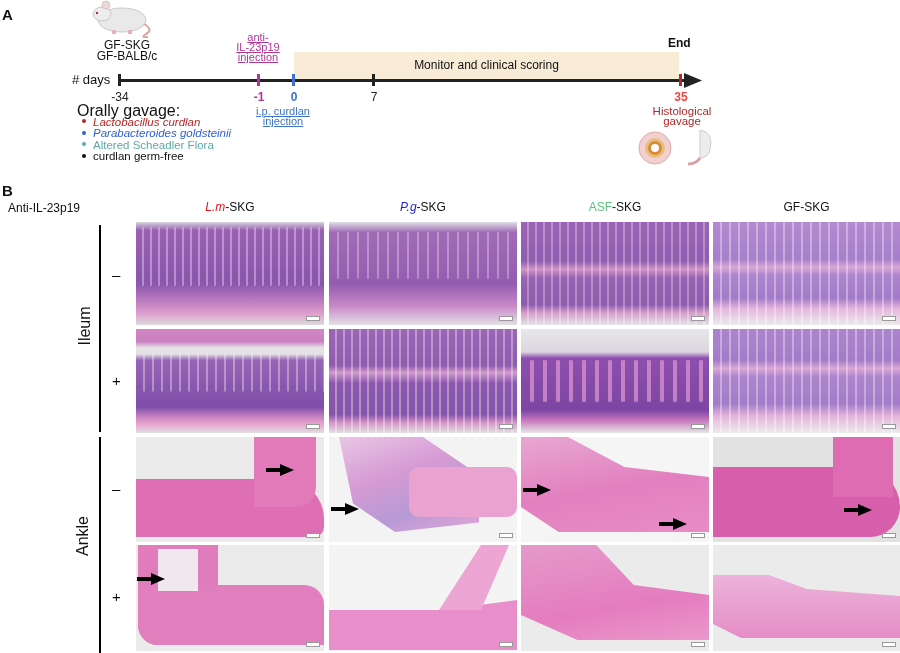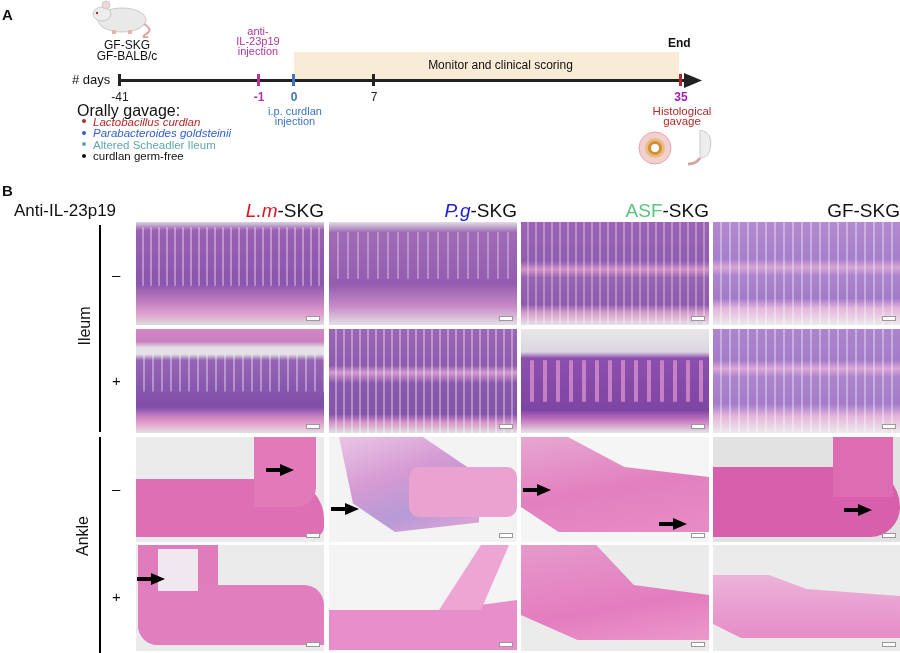--- a/index.html
+++ b/index.html
@@ -7,21 +7,21 @@
   .abs{position:absolute;}
   .panel-letter{font-weight:bold;font-size:15px;}
   .tl-text{font-size:11px;line-height:10px;text-align:center;}
   .axis{position:absolute;height:3px;background:#222;}
   .tick{position:absolute;width:3px;height:12px;}
   .ticklabel{position:absolute;font-size:12px;transform:translateX(-50%);}
   .monitor-box{position:absolute;background:#f8ecd6;}
   .legend{position:absolute;font-size:11.5px;line-height:11.5px;}
   .legend .item{white-space:nowrap;}
   .legend .dot{display:inline-block;width:4px;height:4px;border-radius:50%;margin:0 7px 2px 5px;vertical-align:middle;}
-  .colhead{position:absolute;font-size:19px;text-align:right;}
+  .colhead{position:absolute;font-size:12px;text-align:center;}
   .rowlabel{position:absolute;font-size:16px;transform:rotate(-90deg);transform-origin:center;white-space:nowrap;}
   .vbar{position:absolute;width:2px;background:#000;}
   .sign{position:absolute;font-size:15px;}
   .tile{position:absolute;overflow:hidden;}
   .scalebar{position:absolute;right:4px;bottom:4px;width:12px;height:3px;background:#fff;border:1px solid #999;}
   .arrow{position:absolute;width:28px;height:12px;}
 </style>
 </head>
 <body>
 
@@ -35,49 +35,49 @@
   <path d="M56 24 Q66 30 58 34 Q52 38 60 37" stroke="#d9a3a3" stroke-width="2" fill="none"></path>
   <rect x="24" y="30" width="4" height="4" fill="#e6b3b3"></rect>
   <rect x="40" y="30" width="4" height="4" fill="#e6b3b3"></rect>
 </svg>
 
 <div class="abs tl-text" style="left:88px;top:40px;width:78px;font-size:12px;line-height:11px;">
   <div>GF-SKG</div>
   <div>GF-BALB/c</div>
 </div>
 
-<div class="abs tl-text" style="left:228px;top:26px;width:60px;color:#b0359a;">
+<div class="abs tl-text" style="left:228px;top:32px;width:60px;color:#b0359a;text-decoration:underline;">
   <div>anti-</div>
   <div>IL-23p19</div>
   <div>injection</div>
 </div>
 
 <div class="monitor-box" style="left:294px;top:52px;width:385px;height:27px;"></div>
-<div class="abs" style="left:308px;top:58px;width:385px;text-align:center;font-size:12px;">Monitor and clinical scoring</div>
+<div class="abs" style="left:294px;top:58px;width:385px;text-align:center;font-size:12px;">Monitor and clinical scoring</div>
 <div class="abs" style="left:668px;top:36px;font-size:12px;font-weight:bold;">End</div>
 
 <div class="abs" style="left:72px;top:72px;font-size:13px;"># days</div>
 <div class="axis" style="left:119px;top:79px;width:568px;"></div>
 <svg class="abs" style="left:684px;top:73px;" width="18" height="15">
     <polygon points="0,0 18,7.5 0,15" fill="#222"></polygon>
   </svg>
 
 <div class="tick" style="left:118px;top:74px;background:#222;"></div>
 <div class="tick" style="left:257px;top:74px;background:#b0359a;"></div>
 <div class="tick" style="left:292px;top:74px;background:#3d74c4;"></div>
 <div class="tick" style="left:372px;top:74px;background:#222;"></div>
 <div class="tick" style="left:679px;top:74px;background:#b22a2a;"></div>
 
-<div class="ticklabel" style="left:120px;top:90px;color:#222;">-41</div>
+<div class="ticklabel" style="left:120px;top:90px;color:#222;">-34</div>
 <div class="ticklabel" style="left:259px;top:90px;color:#b0359a;font-weight:bold;">-1</div>
 <div class="ticklabel" style="left:294px;top:90px;color:#3d74c4;font-weight:bold;">0</div>
 <div class="ticklabel" style="left:374px;top:90px;color:#222;">7</div>
-<div class="ticklabel" style="left:681px;top:90px;color:#a21caf;font-weight:bold;">35</div>
-
-<div class="abs tl-text" style="left:262px;top:106px;width:66px;color:#3d74c4;">
+<div class="ticklabel" style="left:681px;top:90px;color:#ef4444;font-weight:bold;">35</div>
+
+<div class="abs tl-text" style="left:250px;top:106px;width:66px;color:#3d74c4;text-decoration:underline;">
   <div>i.p. curdlan</div>
   <div>injection</div>
 </div>
 
 <div class="abs tl-text" style="left:645px;top:106px;width:74px;color:#b22a2a;font-size:11.5px;">
   <div>Histological</div>
   <div>gavage</div>
 </div>
 
 <svg class="abs" style="left:637px;top:130px;" width="36" height="36">
@@ -88,26 +88,26 @@
 </svg>
 <svg class="abs" style="left:686px;top:128px;" width="30" height="40">
   <path d="M14 2 Q28 4 24 22 Q22 30 14 30 L14 2 Z" fill="#ededed" stroke="#ccc"></path>
   <path d="M14 30 Q10 36 2 36" stroke="#d9a3a3" stroke-width="3" fill="none"></path>
 </svg>
 
 <div class="legend" style="left:77px;top:105px;">
   <div class="item" style="font-size:16px;">Orally gavage:</div>
   <div class="item"><span class="dot" style="background:#b22a2a;"></span><span style="color:#b22a2a;font-style:italic;">Lactobacillus curdlan</span></div>
   <div class="item"><span class="dot" style="background:#2f5fd0;"></span><span style="color:#2f5fd0;font-style:italic;">Parabacteroides goldsteinii</span></div>
-  <div class="item"><span class="dot" style="background:#5fa8a8;"></span><span style="color:#5fa8a8;">Altered Scheadler Ileum</span></div>
+  <div class="item"><span class="dot" style="background:#5fa8a8;"></span><span style="color:#5fa8a8;">Altered Scheadler Flora</span></div>
   <div class="item"><span class="dot" style="background:#111;"></span><span style="color:#111;">curdlan germ-free</span></div>
 </div>
 
 <div class="abs panel-letter" style="left:2px;top:182px;">B</div>
-<div class="abs" style="left:14px;top:201px;font-size:17px;">Anti-IL-23p19</div>
+<div class="abs" style="left:8px;top:201px;font-size:12px;">Anti-IL-23p19</div>
 
 <div class="colhead" style="left:136px;top:200px;width:188px;"><span style="color:#e0141e;font-style:italic;">L.m</span><span>-SKG</span></div>
 <div class="colhead" style="left:329px;top:200px;width:188px;"><span style="color:#1b1bd6;font-style:italic;">P.g</span><span>-SKG</span></div>
 <div class="colhead" style="left:521px;top:200px;width:188px;"><span style="color:#5cc27e;">ASF</span><span>-SKG</span></div>
 <div class="colhead" style="left:713px;top:200px;width:187px;"><span>GF</span><span>-SKG</span></div>
 
 <div class="vbar" style="left:99px;top:225px;height:207px;"></div>
 <div class="vbar" style="left:99px;top:437px;height:216px;"></div>
 <div class="rowlabel" style="left:60px;top:317px;width:50px;text-align:center;">Ileum</div>
 <div class="rowlabel" style="left:55px;top:527px;width:56px;text-align:center;">Ankle</div>

